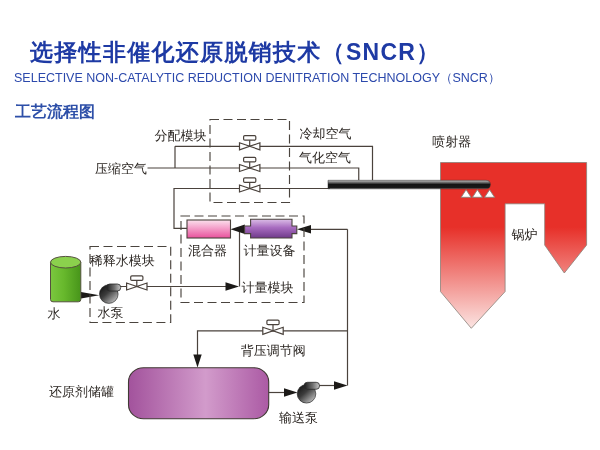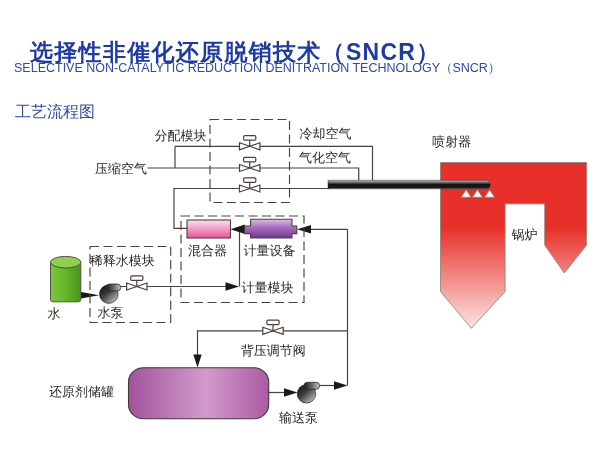--- a/index.html
+++ b/index.html
@@ -7,27 +7,27 @@
     width:600px;height:450px;position:relative;overflow:hidden;
     background:#ffffff;
     font-family:"Liberation Sans",sans-serif;
   }
   .page-title{
     position:absolute;left:30px;top:37px;
     font-size:23px;font-weight:bold;color:#1e3aa4;
     letter-spacing:1.3px;white-space:nowrap;
   }
   .page-subtitle{
-    position:absolute;left:14px;top:60px;
+    position:absolute;left:14px;top:70px;
     font-size:12.5px;color:#2c49ac;
     letter-spacing:0px;white-space:nowrap;
   }
   .section-label{
     position:absolute;left:15px;top:102px;
-    font-size:16px;font-weight:normal;color:#2d4fa8;
+    font-size:16px;font-weight:bold;color:#2d4fa8;
     white-space:nowrap;
   }
   .diagram{position:absolute;left:0;top:0;}
   svg text{
     font-family:"Liberation Serif",serif;
     font-size:13px;fill:#2b2622;
   }
 </style>
 </head>
 <body>

